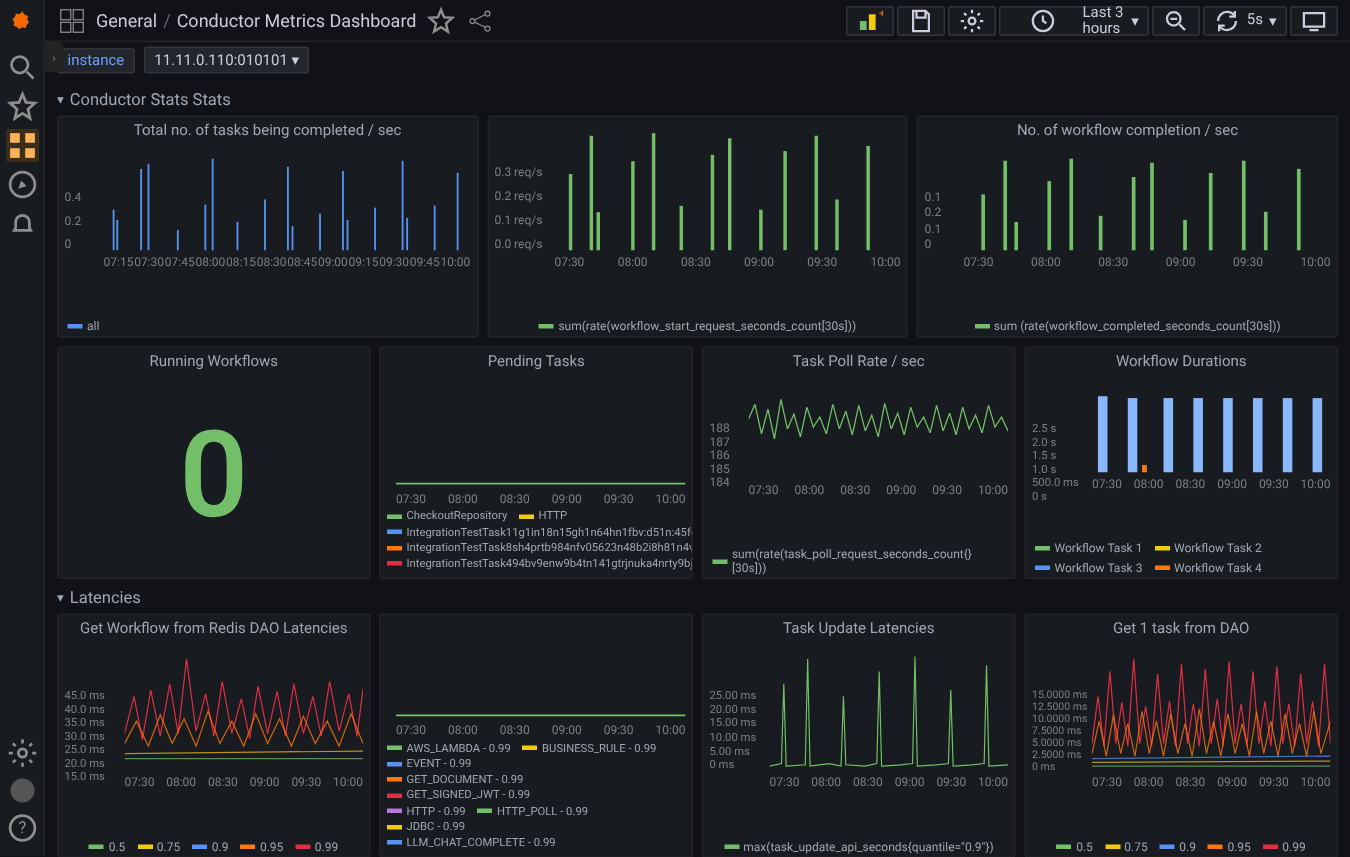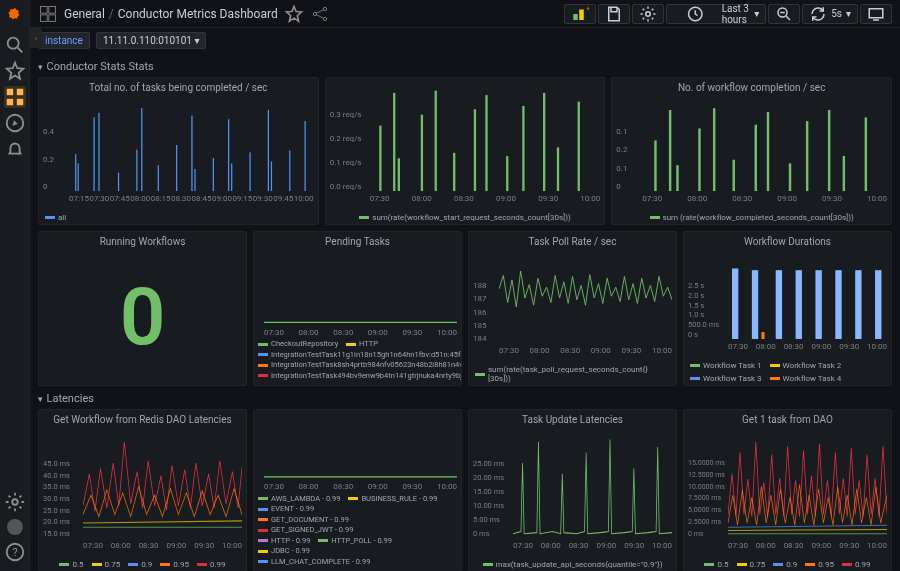--- a/index.html
+++ b/index.html
@@ -32,21 +32,21 @@
 .panel.h190 { height: 148px; }
 .panel.h170 { height: 155px; }
 .panel.h160 { height: 163px; }
 .p-title { text-align: center; font-size: 10px; color: #9fa7b3; padding: 4px 0 2px 0; }
 .p-body { flex: 1; position: relative; }
 .yaxis { position: absolute; left: 4px; top: 4px; bottom: 20px; display: flex; flex-direction: column; justify-content: space-between; font-size: 8px; color: #7b8087; margin-top: 28px; }
 .plot { position: absolute; left: 30px; right: 4px; top: 4px; bottom: 20px; }
 .plot.nx { left: 44px; }
 .xaxis { position: absolute; left: 30px; right: 4px; bottom: 8px; display: flex; justify-content: space-between; font-size: 8px; color: #7b8087; }
 .xaxis.nx { left: 44px; }
-.legend { font-size: 8px; color: #9fa7b3; padding: 2px 6px; display: flex; flex-wrap: wrap; gap: 4px 8px; align-items: flex-end; }
+.legend { font-size: 8px; color: #9fa7b3; padding: 2px 6px; display: flex; flex-wrap: wrap; gap: 4px 8px; align-items: flex-end; margin-top: 24px; }
 .legend.center { justify-content: center; }
 .lg { display: flex; align-items: center; gap: 3px; }
 .sw { width: 10px; height: 3px; display: inline-block; }
 .bignum { font-size: 80px; font-weight: 600; color: #73bf69; display: flex; align-items: center; justify-content: center; height: 100%; }
 svg { width: 100%; height: 100%; display: block; }
 .tiny-legend { font-size: 7.5px; color: #9fa7b3; padding: 0 4px 4px 4px; line-height: 1.35; }
 .tiny-legend .lg { display: inline-flex; margin-right: 6px; }
 .collapse-handle { position: absolute; left: 30px; top: 28px; width: 12px; height: 20px; background: #222426; border-radius: 0 3px 3px 0; color: #888; display: flex; align-items: center; justify-content: center; font-size: 8px; cursor: pointer; }
 </style>
 </head>

